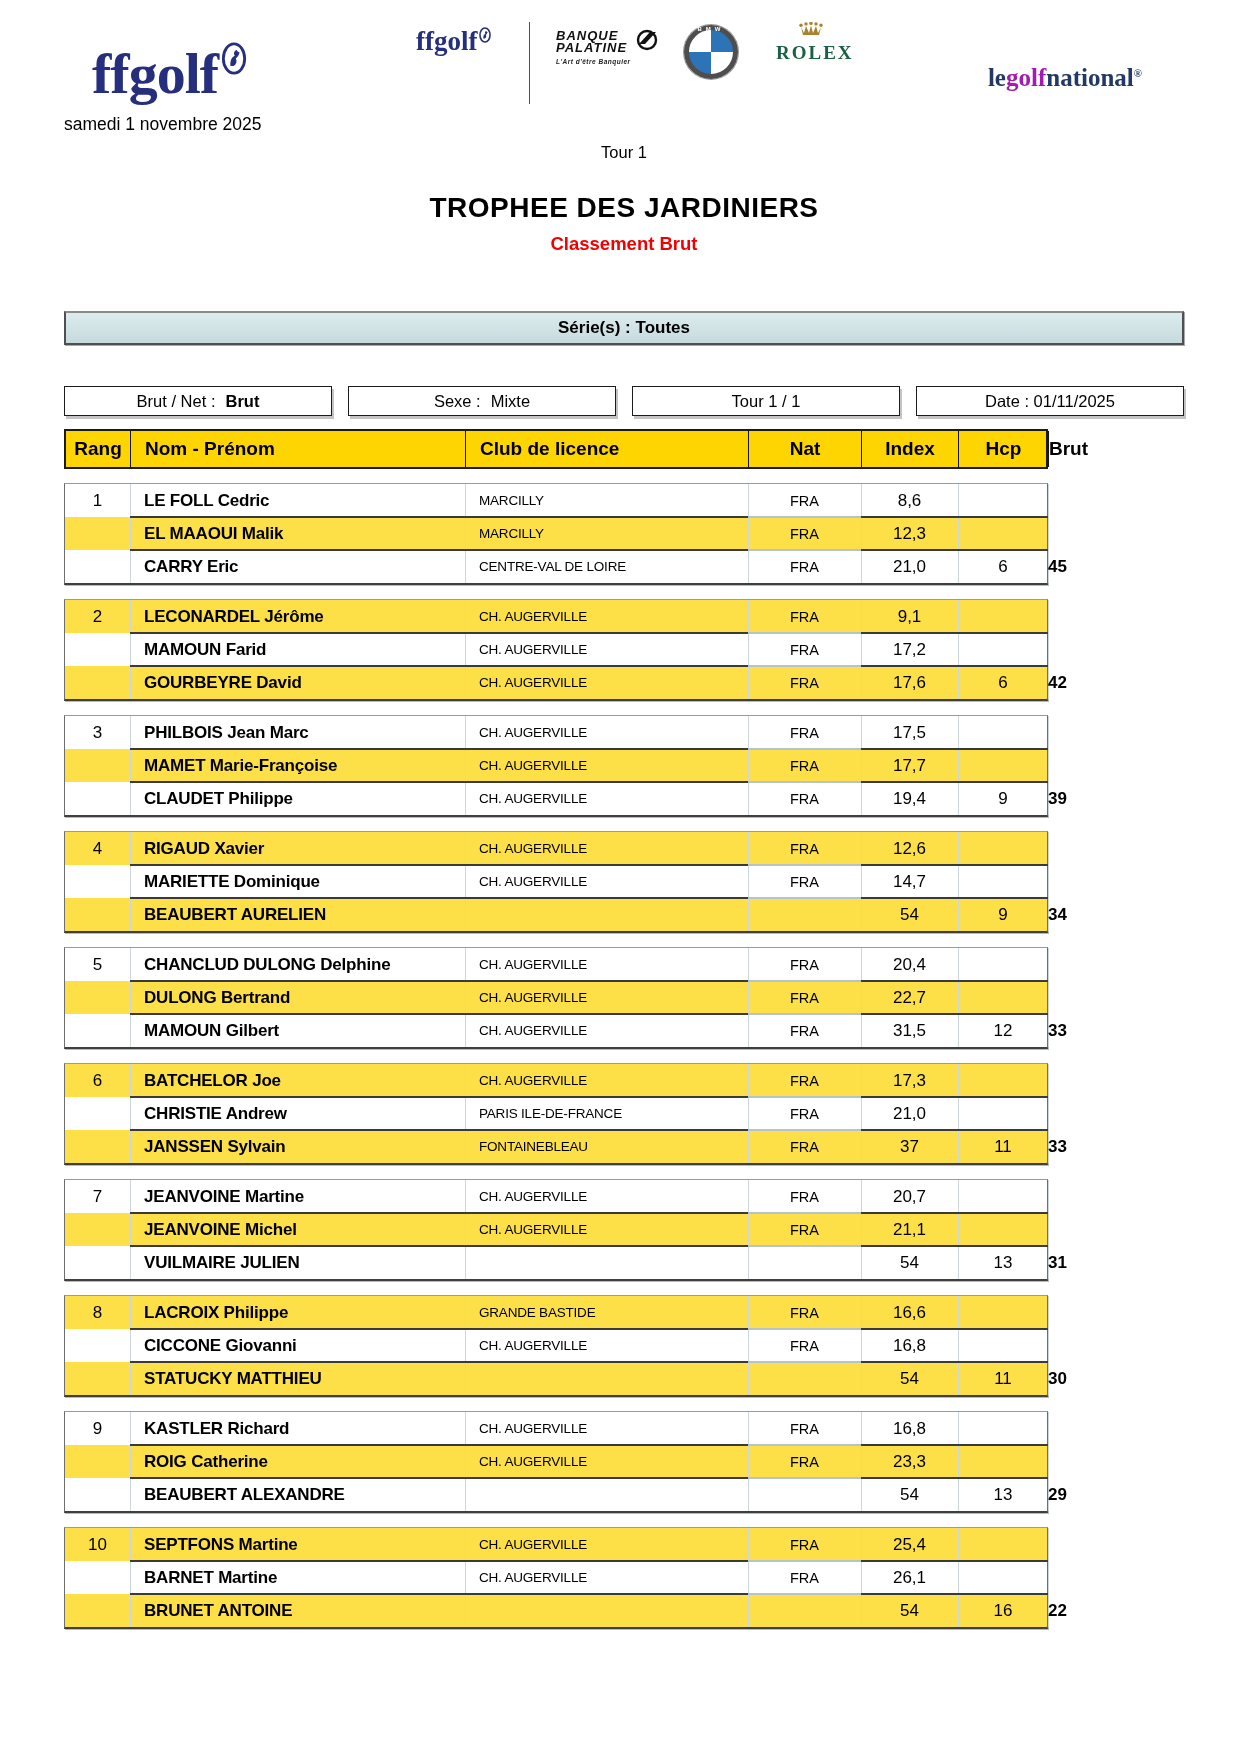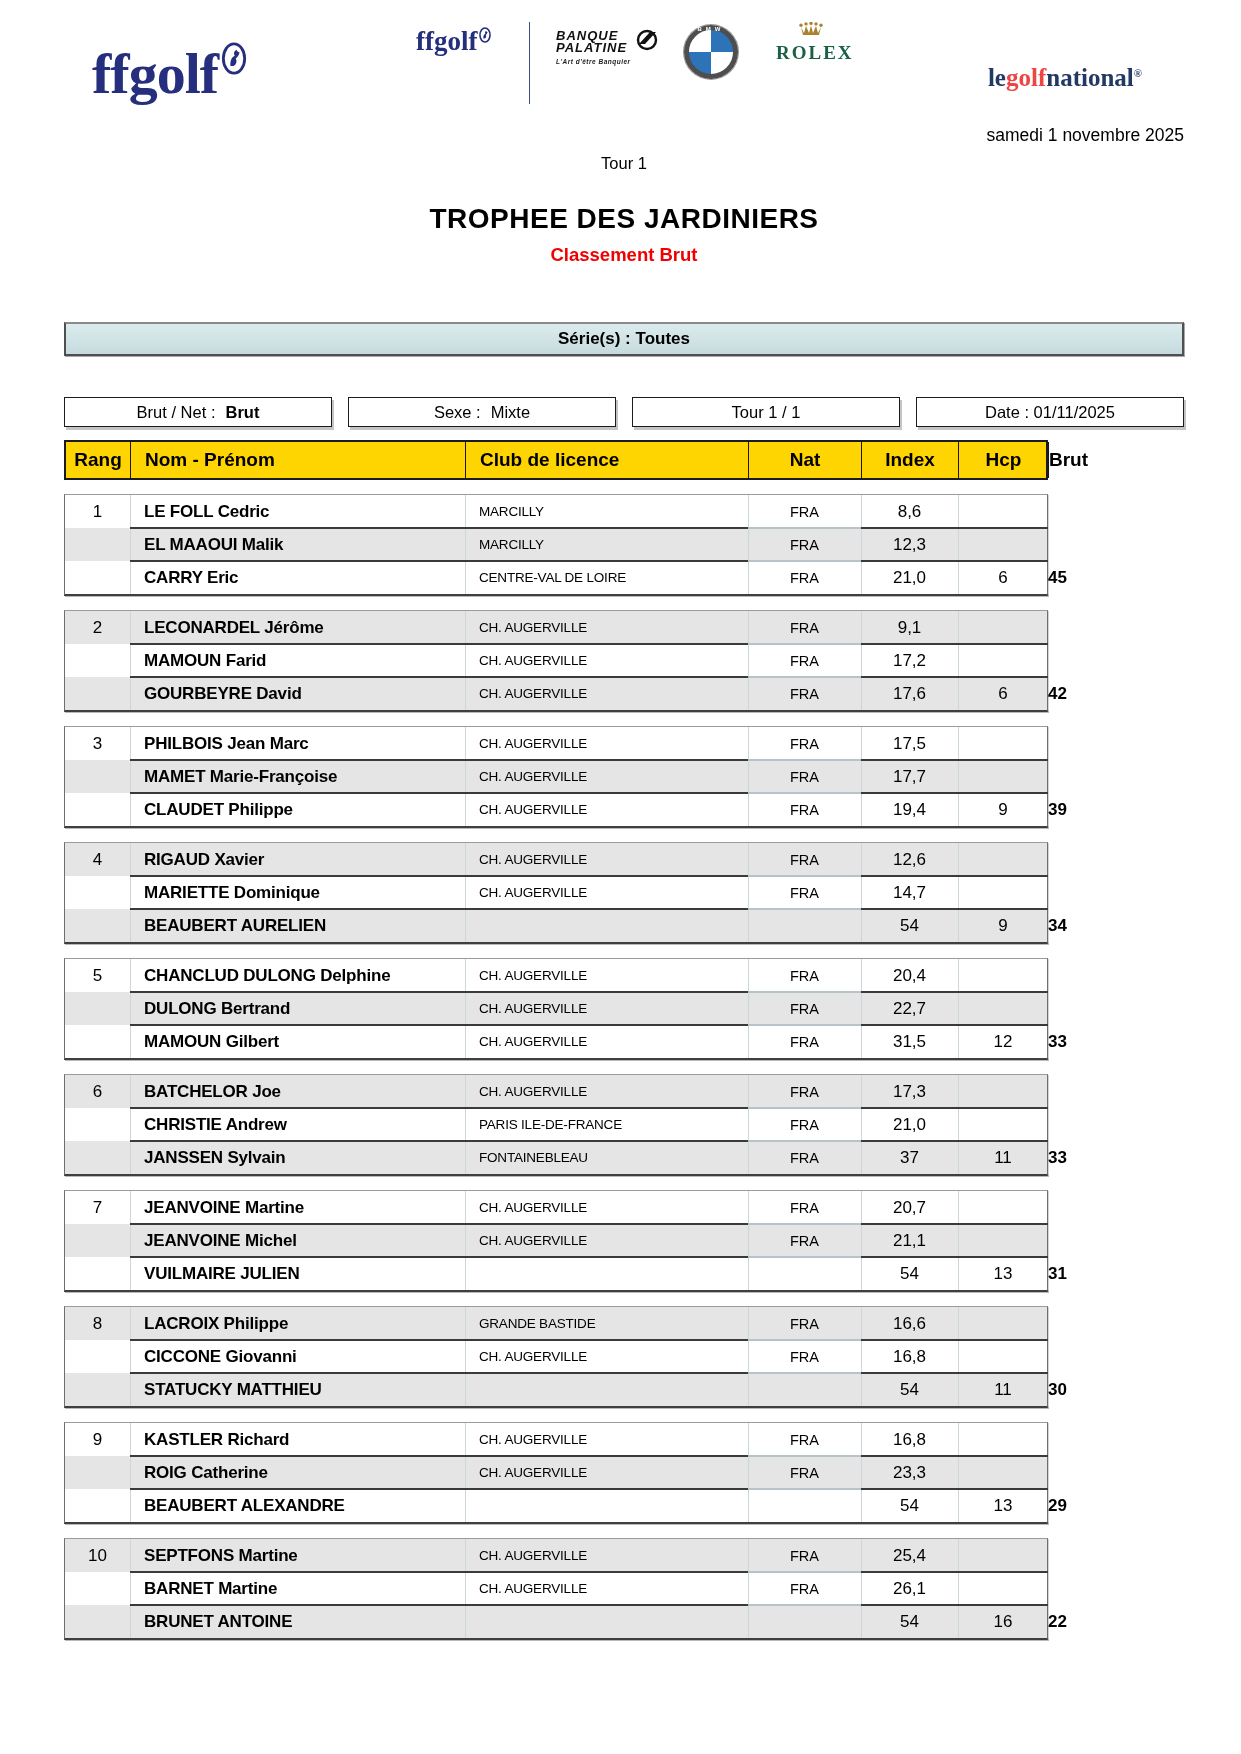--- a/index.html
+++ b/index.html
@@ -25,25 +25,25 @@
   .bmw{position:absolute;left:620px;top:25px;width:44px;height:44px;border-radius:50%;
        background:conic-gradient(#2d73b8 0 90deg,#fff 90deg 180deg,#2d73b8 180deg 270deg,#fff 270deg 360deg);
        border:5px solid #4e4e4e;box-shadow:0 0 0 1px #9a9a9a;}
   .bmw-letters{position:absolute;top:-4px;left:0;right:0;text-align:center;
        font-size:6px;font-weight:bold;color:#fff;letter-spacing:4px;}
   .rolex{position:absolute;left:712px;top:22px;text-align:center;width:70px;}
   .rolex-name{font-family:"Liberation Serif",serif;font-weight:bold;font-size:19px;
        letter-spacing:2px;color:#1a6045;display:block;margin-top:1px;}
   .legolf{position:absolute;right:42px;top:64px;font-family:"Liberation Serif",serif;
        font-weight:bold;font-size:25px;color:#223a63;}
-  .legolf .golf{color:#ef4444;}
+  .legolf .golf{color:#a21caf;}
   .legolf .reg{font-size:11px;vertical-align:super;}
 
   
-  .dateline{text-align:right;font-size:17.5px;margin-top:13px;}
+  .dateline{text-align:left;font-size:17.5px;margin-top:2px;}
   .tourline{text-align:center;font-size:16.5px;margin-top:8px;}
   .title{text-align:center;font-size:28px;font-weight:bold;letter-spacing:.5px;margin:30px 0 0 0;}
   .subtitle{text-align:center;font-size:18.5px;font-weight:bold;color:#f00000;margin-top:9px;}
 
   
   .series-bar{margin-top:56px;height:30px;display:flex;align-items:center;justify-content:center;
       font-size:17px;font-weight:bold;
       background:linear-gradient(#dcecee,#c6dadd);
       border:2px solid #4f4f4f;border-top-color:#8a8a8a;box-shadow:1px 1px 0 #a8a8a8;}
 
@@ -60,21 +60,21 @@
       background:#fed500;border:2px solid #1b1b1b;height:36px;}
   .th{display:flex;align-items:center;justify-content:center;
       font-size:19px;font-weight:bold;border-right:1.5px solid #161616;}
   .th:last-child{border-right:none;}
   .th.left{justify-content:flex-start;padding-left:14px;}
   .group{position:relative;border:1px solid #6e6e6e;border-top-color:#9b9b9b;
       border-bottom:2px solid #3f3f3f;margin-top:14px;background:#fff;box-shadow:1px 1px 0 #b9b9b9;}
   .group:first-of-type{margin-top:0;}
   .row{position:relative;display:grid;grid-template-columns:65px 335px 283px 113px 97px 90px 1fr;
       height:33px;align-items:center;}
-  .row.alt{background:#e5e5e5;}
+  .row.alt{background:#fde047;}
   .cell{font-size:17px;position:relative;z-index:2;}
   .c-rank{text-align:center;}
   .c-name{font-weight:bold;padding-left:14px;letter-spacing:-0.2px;}
   .c-club{font-size:13.5px;padding-left:14px;letter-spacing:-0.2px;}
   .c-nat{text-align:center;font-size:14.5px;}
   .c-index,.c-hcp{text-align:center;}
   .c-brut{text-align:center;font-weight:bold;}
   .row.uline::before{content:'';position:absolute;left:65px;width:618px;bottom:-1px;
       border-bottom:2px solid #3a3a3a;z-index:3;}
   .row.uline::after{content:'';position:absolute;left:796px;width:187px;bottom:-1px;

